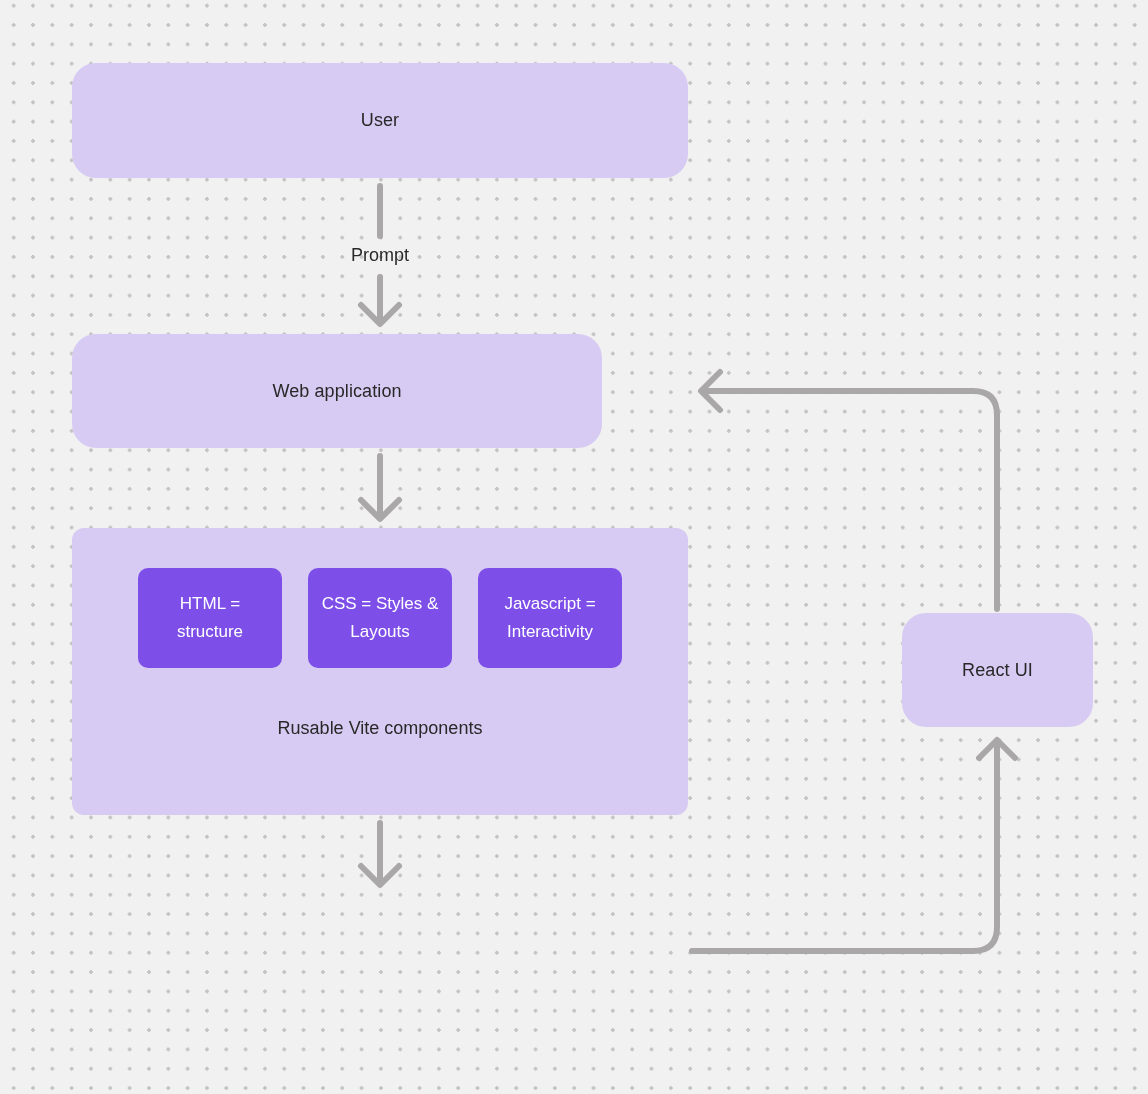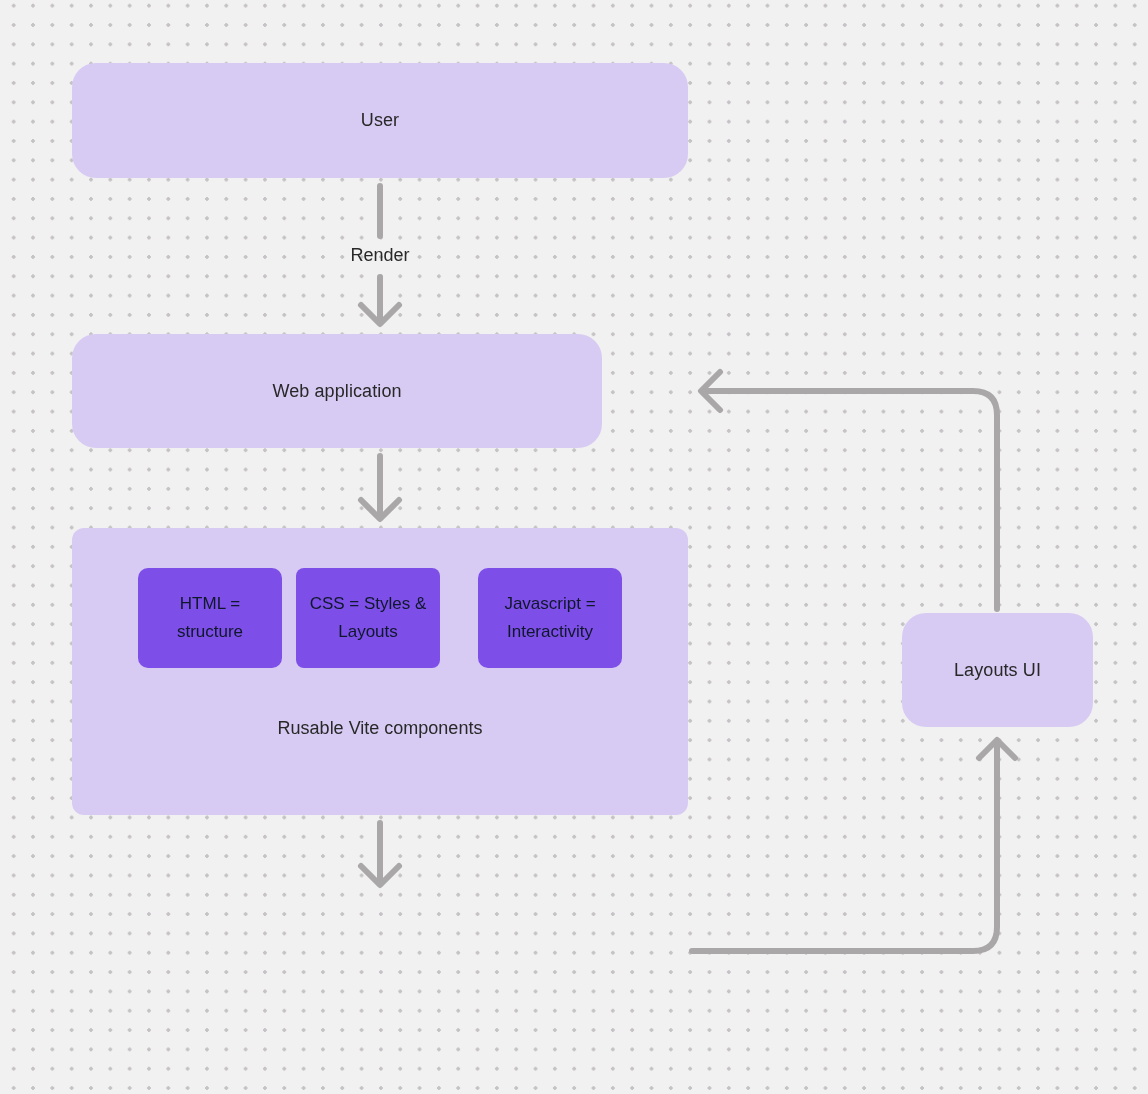--- a/index.html
+++ b/index.html
@@ -32,29 +32,29 @@
   }
   .chip {
     position: absolute;
     width: 144px;
     height: 100px;
     background: #7D4FE8;
     border-radius: 10px;
     display: flex;
     align-items: center;
     justify-content: center;
-    color: #0f172a;
+    color: #ffffff;
     font-size: 17px;
     line-height: 28px;
     text-align: center;
     padding: 0 12px;
     box-sizing: border-box;
   }
   .chip-1 { left: 66px;  top: 40px; }
-  .chip-2 { left: 224px; top: 40px; border-radius: 8px; }
+  .chip-2 { left: 236px; top: 40px; }
   .chip-3 { left: 406px; top: 40px; }
   .group-caption {
     position: absolute;
     left: 0; right: 0;
     top: 190px;
     text-align: center;
     font-size: 18px;
   }
   .edge-label {
     position: absolute;
@@ -90,37 +90,37 @@
     <path d="M380 456 V517 M361 500 L380 519 L399 500"></path>
     <path d="M380 823 V883 M361 866 L380 885 L399 866"></path>
     <path d="M692 951 H973 Q997 951 997 927 V747 M979 758 L997 740 L1015 758"></path>
     <path d="M997 609 V415 Q997 391 973 391 H703 M720 372 L701 391 L720 410"></path>
   </svg>
 
   <div class="node" style="left:72px; top:63px; width:616px; height:115px;">
     <span>User</span>
   </div>
 
-  <div class="edge-label">Render</div>
+  <div class="edge-label">Prompt</div>
 
   <div class="node" style="left:72px; top:334px; width:530px; height:114px;">
     <span>Web application</span>
   </div>
 
   <div class="group" style="left:72px; top:528px; width:616px; height:287px;">
     <div class="chip chip-1">
       <span>HTML = structure</span>
     </div>
     <div class="chip chip-2">
       <span>CSS = Styles &amp; Layouts</span>
     </div>
     <div class="chip chip-3">
       <span>Javascript = Interactivity</span>
     </div>
     <div class="group-caption">Rusable Vite components</div>
   </div>
 
 
   <div class="node" style="left:902px; top:613px; width:191px; height:114px;">
-    <span>Layouts UI</span>
+    <span>React UI</span>
   </div>
 
 </div>
 
 </body></html>

